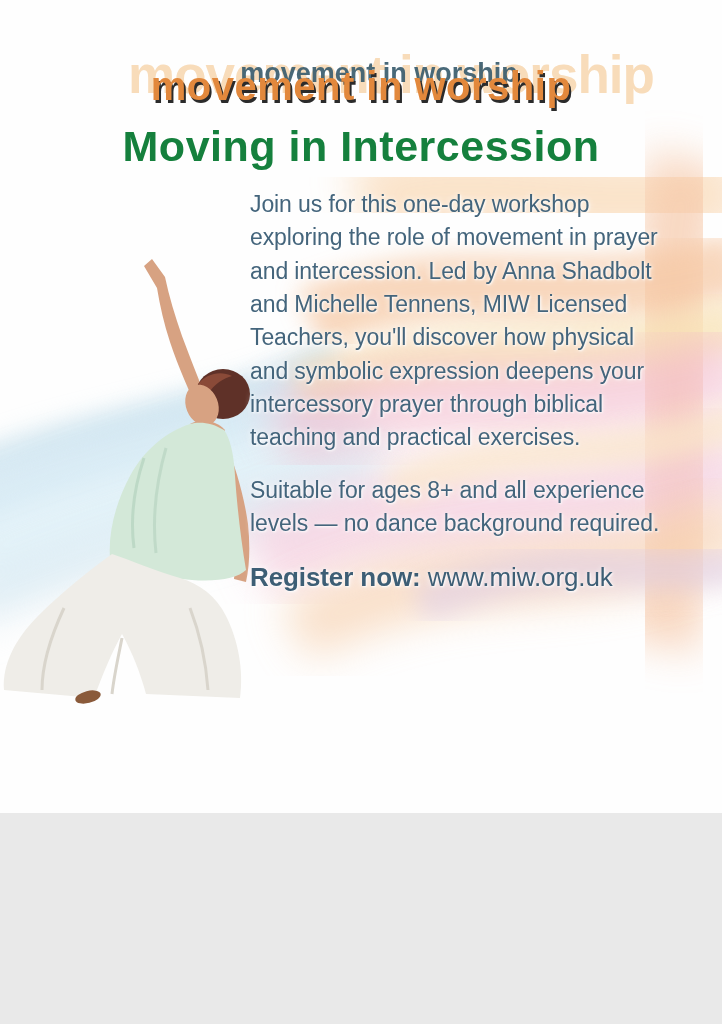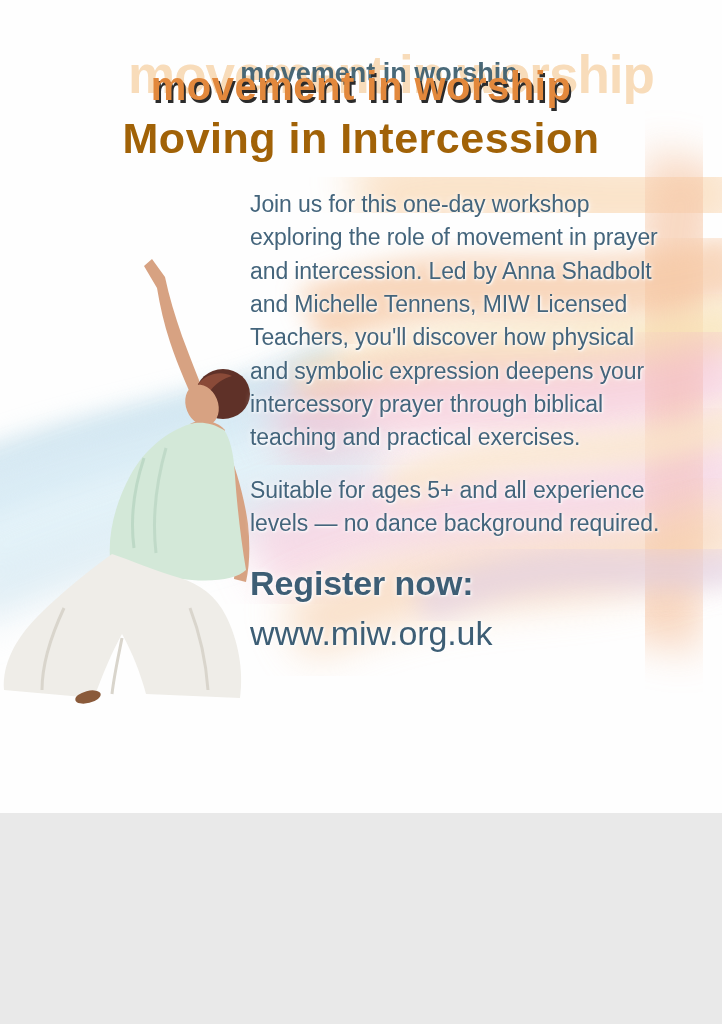--- a/index.html
+++ b/index.html
@@ -24,32 +24,32 @@
     position:absolute; left:18px; top:58px; width:100%;
     font-size:27px; font-weight:bold;
     color:rgba(58,92,110,0.92); white-space:nowrap;
   }
   .brand {
     position:absolute; left:0; top:64px; width:100%;
     font-size:40px; font-weight:bold; letter-spacing:0.5px;
     color:#e2883c; text-shadow:2px 3px 0 #2b2b2b; white-space:nowrap;
   }
   .title {
-    position:absolute; left:0; top:114px; width:100%;
+    position:absolute; left:0; top:122px; width:100%;
     font-size:43px; font-weight:600; letter-spacing:0.5px;
-    color:#a16207; white-space:nowrap;
+    color:#15803d; white-space:nowrap;
   }
   
   .body-copy {
     position:absolute; left:250px; top:188px; width:424px; z-index:3;
     color:#44657c; font-size:23px; line-height:1.45; letter-spacing:-0.1px;
     text-shadow:0 0 6px rgba(255,255,255,0.95), 1px 1px 2px rgba(255,255,255,0.9);
   }
   .body-copy p { margin-bottom:19px; }
-  .register { font-size:34px; color:#3d5e75; }
+  .register { font-size:26px; color:#3d5e75; }
   .register strong { font-weight:bold; }
   .register .url { cursor:pointer; }
   
   .details {
     position:absolute; left:58px; top:836px; z-index:3;
     display:flex; flex-direction:column; gap:13px;
     color:#436179; font-size:21px;
   }
   .detail-row { display:flex; align-items:center; gap:16px; }
   .detail-row .icon { width:27px; height:27px; flex:0 0 27px; display:flex; align-items:center; justify-content:center; }
@@ -113,21 +113,21 @@
 
   <header class="header">
     <div class="ghost-large">movement in worship</div>
     <div class="ghost-small">movement in worship</div>
     <h1 class="brand">movement in worship</h1>
     <h2 class="title">Moving in Intercession</h2>
   </header>
 
   <main class="body-copy">
     <p>Join us for this one-day workshop exploring the role of movement in prayer and intercession. Led by Anna Shadbolt and Michelle Tennens, MIW Licensed Teachers, you'll discover how physical and symbolic expression deepens your intercessory prayer through biblical teaching and practical exercises.</p>
-    <p>Suitable for ages 5+ and all experience levels — no dance background required.</p>
+    <p>Suitable for ages 8+ and all experience levels — no dance background required.</p>
     <p class="register"><strong>Register now:</strong> <span class="url">www.miw.org.uk</span></p>
   </main>
 
   <section class="details">
 
     <div class="detail-row">
       <span class="icon">
         <svg width="27" height="27" viewBox="0 0 27 27">
           <rect x="3" y="5" width="21" height="18" rx="3" fill="none" stroke="#3d5d72" stroke-width="2.2"></rect>
           <path d="M 3.8 11 L 23.2 11 L 23.2 7.5 a 2.2 2.2 0 0 0 -2.2 -2.2 L 6 5.3 a 2.2 2.2 0 0 0 -2.2 2.2 Z" fill="#3d5d72"></path>

